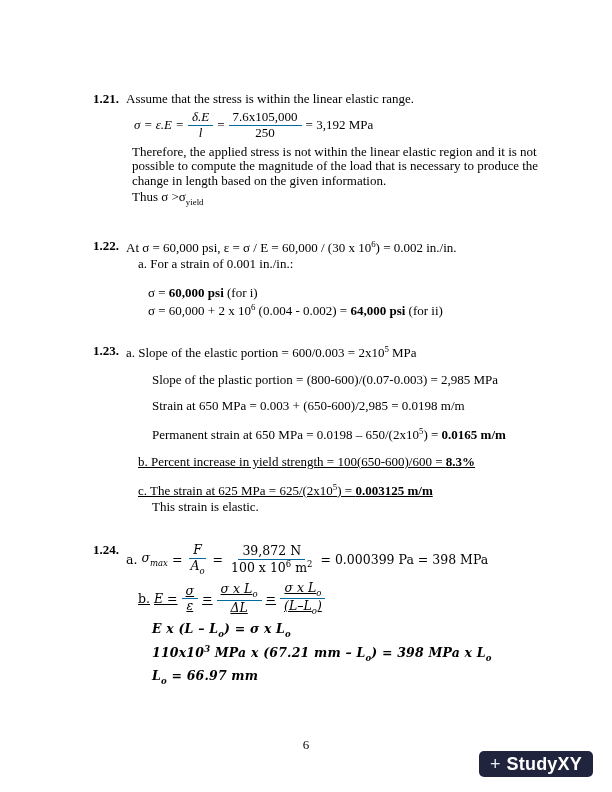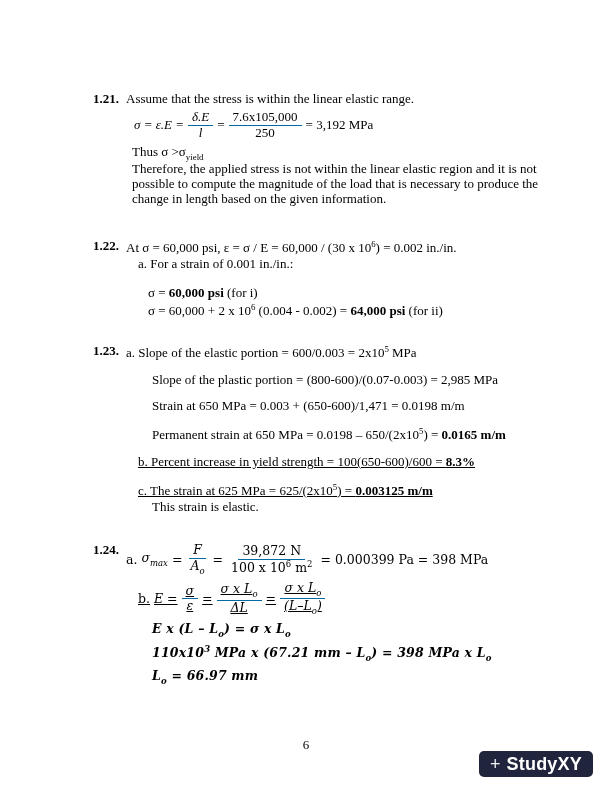--- a/index.html
+++ b/index.html
@@ -54,42 +54,42 @@
               <span class="num it">δ.E</span>
               <span class="den it">l</span>
             </span>
             <span>=</span>
             <span class="frac">
               <span class="num">7.6x105,000</span>
               <span class="den">250</span>
             </span>
             <span>= 3,192 MPa</span>
           </div>
+        <div class="line ind121">Therefore, the applied stress is not within the linear elastic region and it is not possible to compute the magnitude of the load that is necessary to produce the change in length based on the given information.</div>
         <div class="line ind121"><span>Thus σ &gt;σ</span><sub>yield</sub></div>
-        <div class="line ind121">Therefore, the applied stress is not within the linear elastic region and it is not possible to compute the magnitude of the load that is necessary to produce the change in length based on the given information.</div>
       </div>
     </section>
 
     <section class="prob s122">
       <span class="plabel">1.22.</span>
       <div class="pbody">
         <div class="line"><span>At σ = 60,000 psi, ε = σ / E = 60,000 / (30 x 10</span><sup>6</sup><span>) = 0.002 in./in.</span></div>
         <div class="line ia">a. For a strain of 0.001 in./in.:</div>
         <div class="gap"></div>
         <div class="line ib"><span>σ = </span><b>60,000 psi</b><span> (for i)</span></div>
         <div class="line ib"><span>σ = 60,000 + 2 x 10</span><sup>6</sup><span> (0.004 - 0.002) = </span><b>64,000 psi</b><span> (for ii)</span></div>
       </div>
     </section>
 
     <section class="prob s123">
       <span class="plabel">1.23.</span>
       <div class="pbody">
         <div class="line sp"><span>a. Slope of the elastic portion = 600/0.003 = 2x10</span><sup>5</sup><span> MPa</span></div>
         <div class="line sp inda">Slope of the plastic portion = (800-600)/(0.07-0.003) = 2,985 MPa</div>
-        <div class="line sp inda">Strain at 650 MPa = 0.003 + (650-600)/1,471 = 0.0198 m/m</div>
+        <div class="line sp inda">Strain at 650 MPa = 0.003 + (650-600)/2,985 = 0.0198 m/m</div>
         <div class="line sp inda"><span>Permanent strain at 650 MPa = 0.0198 – 650/(2x10</span><sup>5</sup><span>) = </span><b>0.0165 m/m</b></div>
         <div class="line sp indb"><span>b. Percent increase in yield strength = 100(650-600)/600 = </span><b>8.3%</b></div>
         <div class="line indb"><span>c. The strain at 625 MPa = 625/(2x10</span><sup>5</sup><span>) = </span><b>0.003125 m/m</b></div>
         <div class="line inda">This strain is elastic.</div>
       </div>
     </section>
 
     <section class="prob">
       <span class="plabel">1.24.</span>
       <div class="pbody math124">

